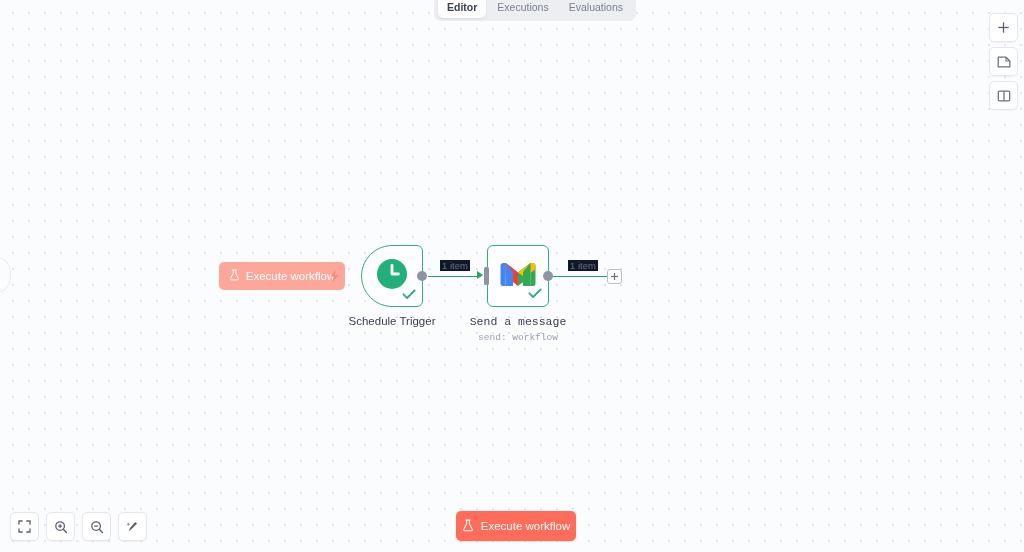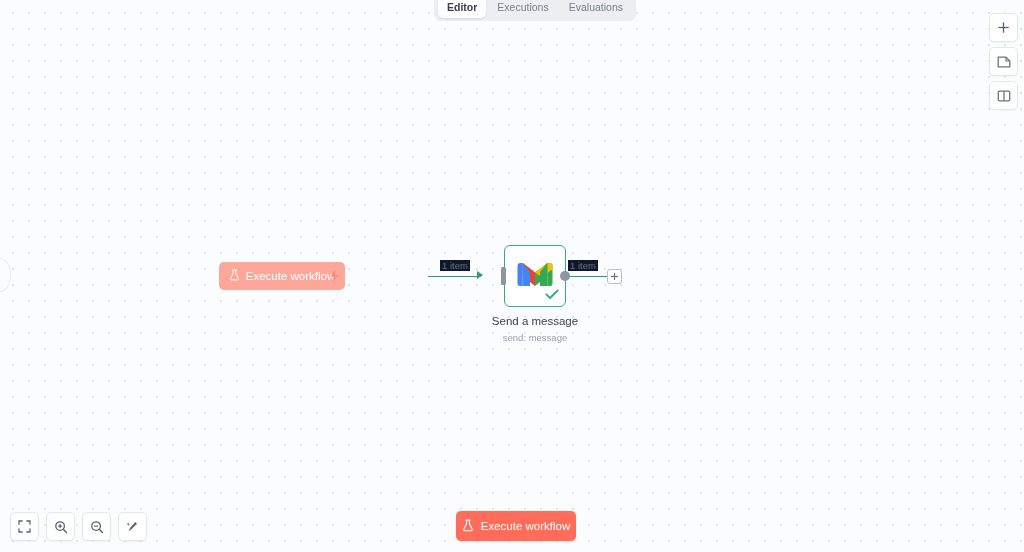--- a/index.html
+++ b/index.html
@@ -323,22 +323,39 @@
 
   <div id="plus-endpoint" style="left:607px; top:268.5px;">
     <span>
       <svg width="9" height="9" viewBox="0 0 9 9">
         <line x1="4.5" y1="1" x2="4.5" y2="8" stroke="#6b7280" stroke-width="1.2"></line>
         <line x1="1" y1="4.5" x2="8" y2="4.5" stroke="#6b7280" stroke-width="1.2"></line>
       </svg>
     </span>
   </div>
 
-
-  <div class="node-wrap" style="left:504px; top:245px;">
+  <div class="node-wrap" style="left:361px; top:245px;">
+    <div class="node-box trigger">
+      <span>
+        <svg width="34" height="34" viewBox="0 0 34 34">
+          <circle cx="17" cy="17" r="15" fill="#21b07a"></circle>
+          <path d="M17 8.4 V17 h6.4" fill="none" stroke="#ffffff" stroke-width="2.9" stroke-linecap="round" stroke-linejoin="round"></path>
+        </svg>
+      </span>
+      <span class="node-check">
+        <svg width="14" height="11" viewBox="0 0 14 11">
+          <path d="M1.4 5.3 L5.1 9.0 L12.6 1.5" fill="none" stroke="#36ab7e" stroke-width="1.9" stroke-linecap="round" stroke-linejoin="round"></path>
+        </svg>
+      </span>
+      <div class="dot out"></div>
+    </div>
+    <div class="node-title">Schedule Trigger</div>
+  </div>
+
+  <div class="node-wrap" style="left:487px; top:245px;font-family:Liberation Mono, monospace;">
     <div class="node-box action">
       <div class="in-bar"></div>
       <span>
         <svg width="36" height="28" viewBox="0 0 36 28">
           <path d="M3 26 V8.5 L18 19 L33 8.5 V26" fill="#ffffff"></path>
           <path d="M0.5 6.0 a3 3 0 0 1 3 -3 h2.2 V26 H3 a2.5 2.5 0 0 1 -2.5 -2.5 z" fill="#4285f4"></path>
           <path d="M35.5 6.0 a3 3 0 0 0 -3 -3 h-2.2 V26 H33 a2.5 2.5 0 0 0 2.5 -2.5 z" fill="#34a853"></path>
           <path d="M30.3 3.0 h2.2 a3 3 0 0 1 3 3 v3.2 L30.3 12.9 z" fill="#fbbc04"></path>
           <path d="M0.5 6.0 a3 3 0 0 1 3 -3 h2.2 L18 12.2 L30.3 3.0 h2.2 a3 3 0 0 1 3 3 v1.1 L18 19.6 L0.5 7.1 z" fill="#ffffff" opacity="0"></path>
           <path d="M5.7 3.0 L18 12.4 L18 25.9 L5.7 16.2 z" fill="#ea4335"></path>
@@ -351,21 +368,21 @@
         </svg>
       </span>
       <span class="node-check">
         <svg width="14" height="11" viewBox="0 0 14 11">
           <path d="M1.4 5.3 L5.1 9.0 L12.6 1.5" fill="none" stroke="#36ab7e" stroke-width="1.9" stroke-linecap="round" stroke-linejoin="round"></path>
         </svg>
       </span>
       <div class="dot out"></div>
     </div>
     <div class="node-title">Send a message</div>
-    <div class="node-sub">send: message</div>
+    <div class="node-sub">send: workflow</div>
   </div>
 
 </div>
 
 <button id="exec-main">
   <span>
     <svg width="12" height="13" viewBox="0 0 11 12">
       <path d="M4.2 1 V4.4 L1.6 9.4 a1 1 0 0 0 .9 1.5 h6 a1 1 0 0 0 .9 -1.5 L6.8 4.4 V1" fill="none" stroke="#ffffff" stroke-width="1" stroke-linejoin="round"></path>
       <line x1="3.5" y1="1" x2="7.5" y2="1" stroke="#ffffff" stroke-width="1" stroke-linecap="round"></line>
     </svg>

